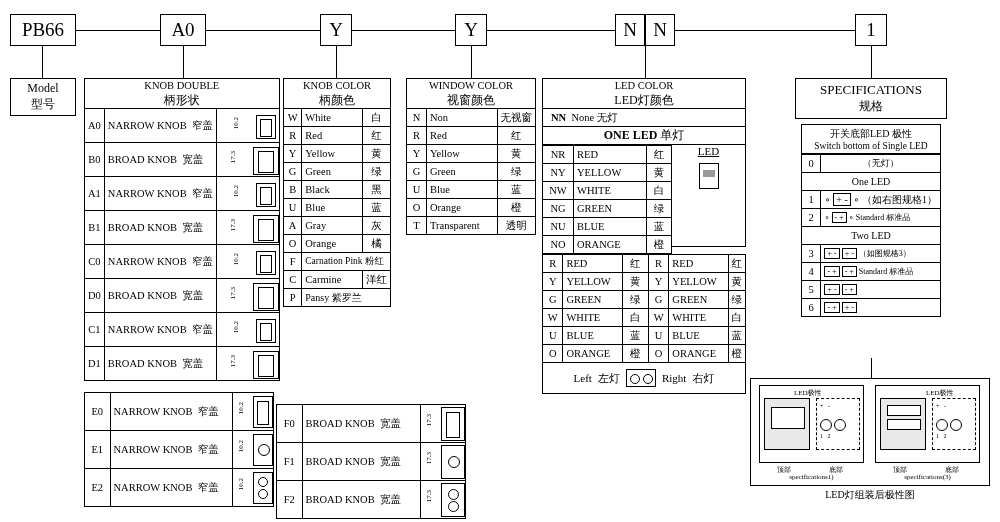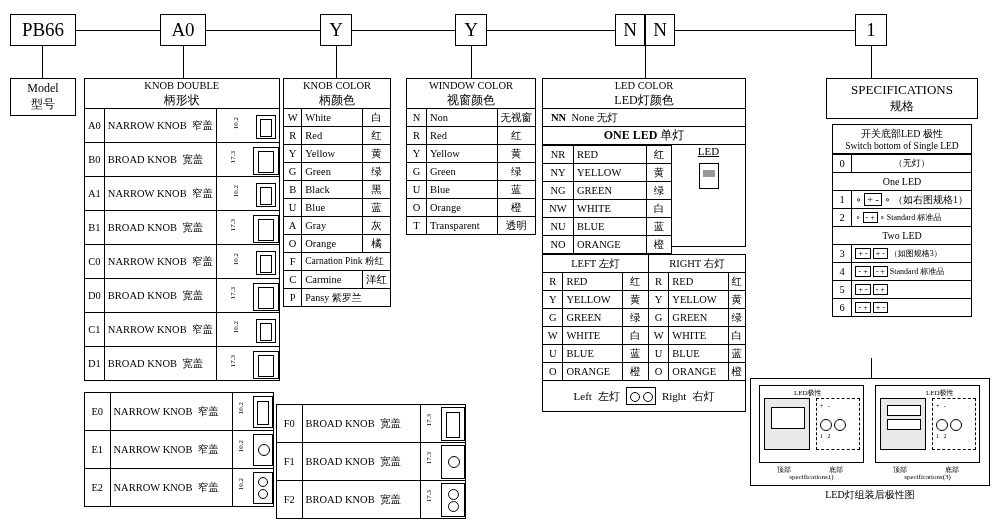--- a/index.html
+++ b/index.html
@@ -343,28 +343,28 @@
             <td class="cell-c" style="width:24px;">NR</td>
             <td style="width:66px;">RED</td>
             <td class="cell-c">红</td>
           </tr>
       <tr>
             <td class="cell-c">NY</td>
             <td>YELLOW</td>
             <td class="cell-c">黄</td>
           </tr>
       <tr>
+            <td class="cell-c">NW</td>
+            <td>WHITE</td>
+            <td class="cell-c">白</td>
+          </tr>
+      <tr>
             <td class="cell-c">NG</td>
             <td>GREEN</td>
             <td class="cell-c">绿</td>
-          </tr>
-      <tr>
-            <td class="cell-c">NW</td>
-            <td>WHITE</td>
-            <td class="cell-c">白</td>
           </tr>
       <tr>
             <td class="cell-c">NU</td>
             <td>BLUE</td>
             <td class="cell-c">蓝</td>
           </tr>
       <tr>
             <td class="cell-c">NO</td>
             <td>ORANGE</td>
             <td class="cell-c">橙</td>
@@ -374,24 +374,20 @@
     <div class="abs" style="left:130px;top:0;width:74px;height:102px;border:1px solid #000;border-top:none;border-left:none;box-sizing:border-box;">
       <div style="text-align:center;font-size:11px;text-decoration:underline;">LED</div>
       <div style="margin:6px auto 0;width:18px;height:24px;border:1px solid #000;position:relative;">
         <div style="position:absolute;left:3px;top:6px;width:12px;height:7px;background:#999;"></div>
       </div>
     </div>
   </div>
   <table class="tbl" style="width:204px;border-top:none;">
     <tbody>
     <tr>
-      <td colspan="3" class="cell-c"><span>LEFT</span> <span>左灯</span></td>
-      <td colspan="3" class="cell-c"><span>RIGHT</span> <span>右灯</span></td>
-    </tr>
-    <tr>
       <td class="cell-c" style="width:16px;">R</td>
           <td style="width:58px;">RED</td>
           <td class="cell-c" style="width:26px;">红</td>
       <td class="cell-c" style="width:16px;">R</td>
           <td style="width:58px;">RED</td>
           <td class="cell-c">红</td>
     </tr>
     <tr>
       <td class="cell-c">Y</td>
           <td>YELLOW</td>
@@ -443,21 +439,21 @@
           </span>
           <span>Right</span>
           <span>右灯</span>
         </div>
       </td>
     </tr>
   </tbody>
     </table>
 </div>
 
-<div class="abs" style="left:826px;top:78px;width:152px;">
+<div class="abs" style="left:795px;top:78px;width:152px;">
   <div class="box" style="width:152px;padding:3px 0;text-align:center;">
     <div style="font-size:13px;">SPECIFICATIONS</div>
     <div style="font-size:12px;">规格</div>
   </div>
   <div class="box" style="width:140px;margin:5px auto 0;text-align:center;padding:2px 0;">
     <div style="font-size:10px;">开关底部LED 极性</div>
     <div style="font-size:9.5px;">Switch bottom of Single LED</div>
   </div>
   <table class="tbl" style="width:140px;margin:0 auto;border-top:none;">
     <tbody>

